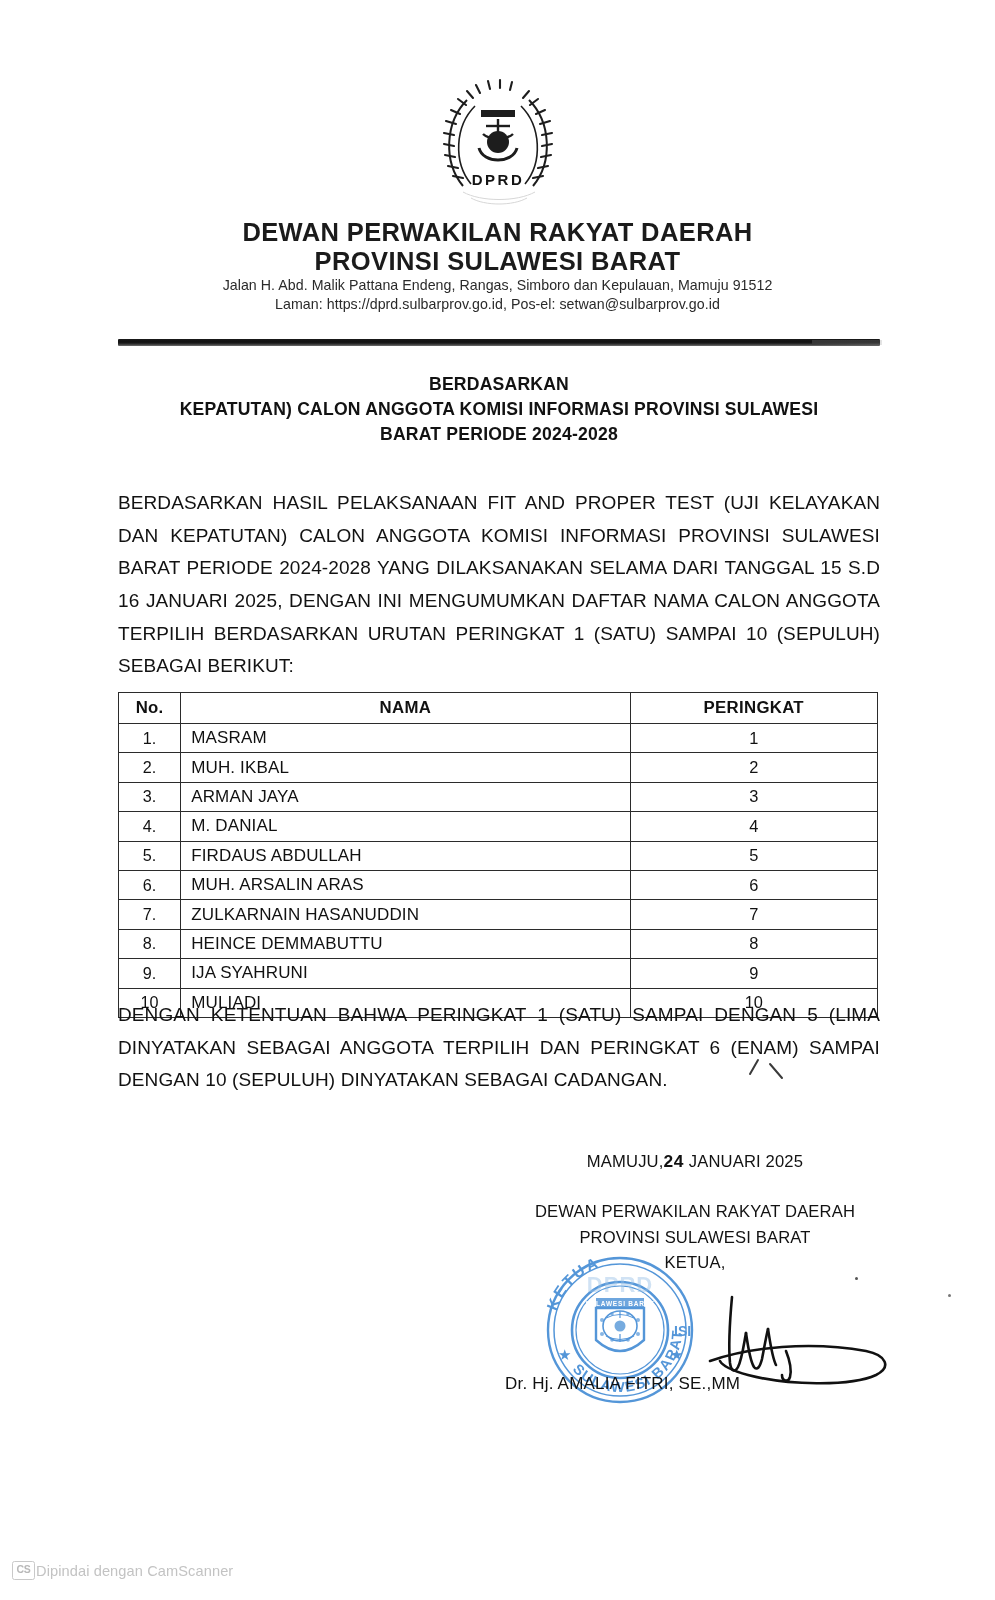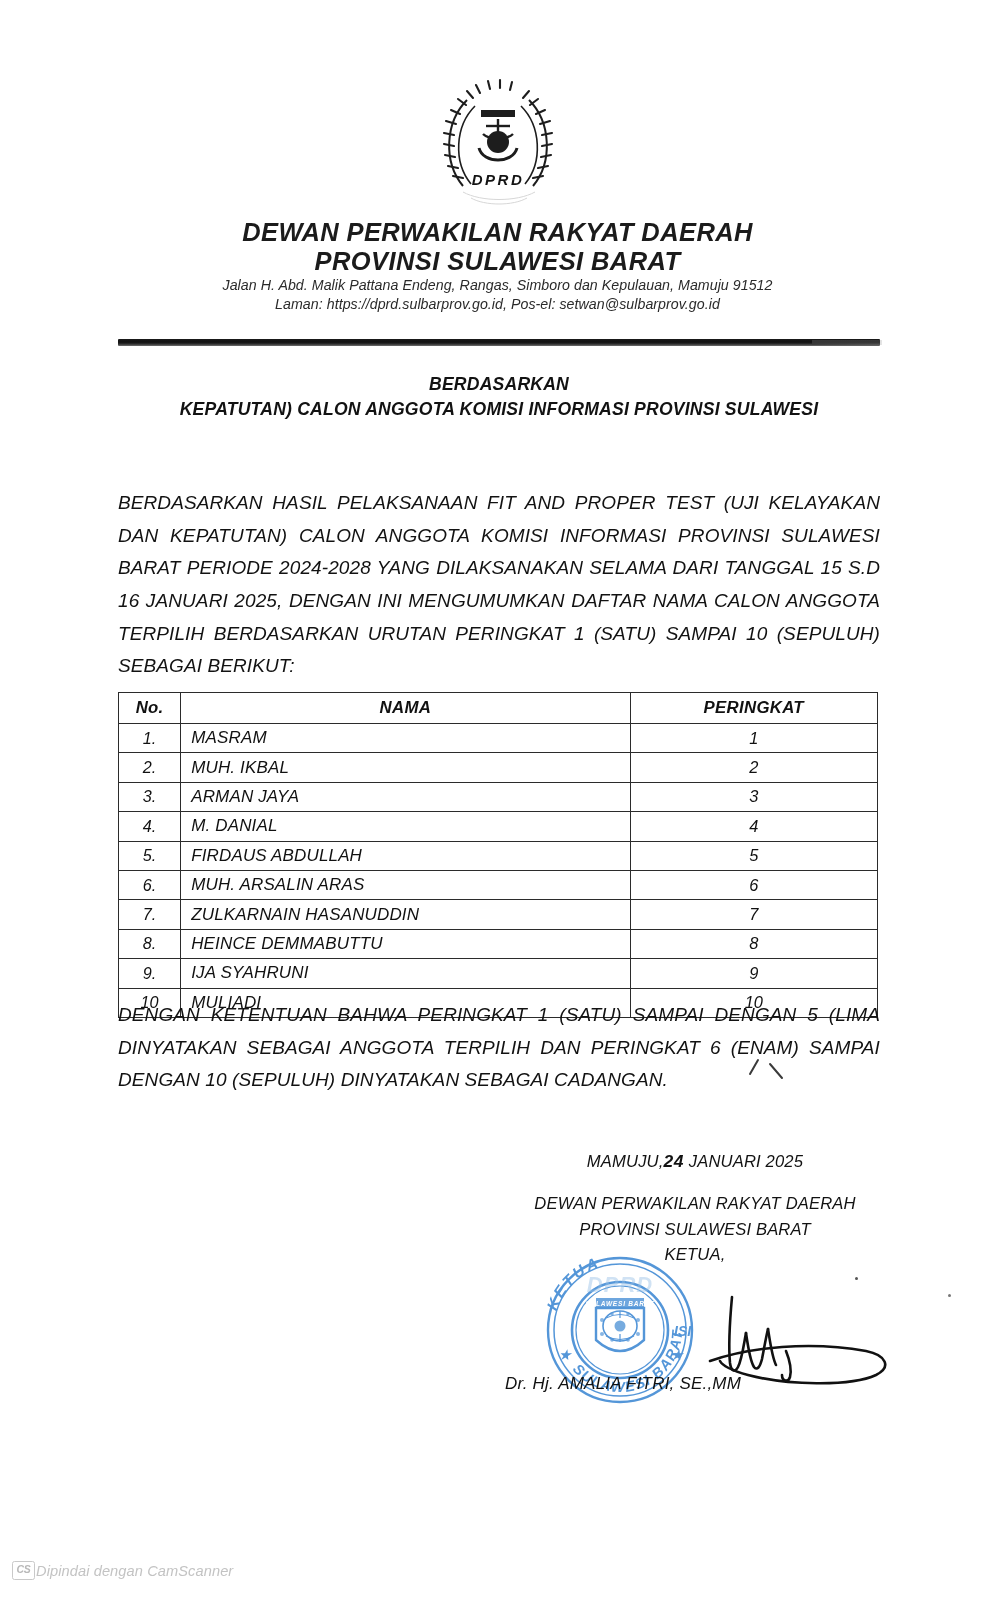--- a/index.html
+++ b/index.html
@@ -10,21 +10,20 @@
   body {
     font-family: "Liberation Sans", sans-serif;
     color: #111111;
   }
   #page {
     position: relative;
     width: 995px;
     height: 1600px;
     background: #ffffff;
     overflow: hidden;
-    font-style: italic;
   }
 
   
   .letterhead {
     position: absolute;
     top: 78px;
     left: 0;
     width: 995px;
     text-align: center;
   }
@@ -144,21 +143,21 @@
   .sig-block {
     position: absolute;
     left: 505px;
     top: 1148px;
     width: 380px;
     text-align: center;
     font-size: 16.6px;
     color: #121212;
     letter-spacing: 0.15px;
   }
-  .sig-date { line-height: 1.5; margin-bottom: 16px; }
+  .sig-date { line-height: 1.5; margin-bottom: 24px; }
   .sig-date .handwritten {
     font-weight: bold;
     font-size: 17.4px;
     letter-spacing: 0.6px;
   }
   .sig-org { line-height: 1.55; }
   .sig-role { line-height: 1.6; }
 
   .sig-name {
     position: absolute;
@@ -310,20 +309,21 @@
     <div class="org-line2">PROVINSI SULAWESI BARAT</div>
     <div class="addr">Jalan H. Abd. Malik Pattana Endeng, Rangas, Simboro dan Kepulauan, Mamuju 91512</div>
     <div class="addr">Laman: https://dprd.sulbarprov.go.id, Pos-el: setwan@sulbarprov.go.id</div>
   </div>
 
   <div class="rule"></div>
 
   <div class="announce">
     <span class="ttl-kicker">BERDASARKAN</span>
     <span class="ttl-line">KEPATUTAN) CALON ANGGOTA KOMISI INFORMASI PROVINSI SULAWESI</span>
+    <span class="ttl-line">BARAT PERIODE 2024-2028</span>
   </div>
 
   <div class="para" id="para-intro">BERDASARKAN HASIL PELAKSANAAN FIT AND PROPER TEST (UJI KELAYAKAN DAN KEPATUTAN) CALON ANGGOTA KOMISI INFORMASI PROVINSI SULAWESI BARAT PERIODE 2024-2028 YANG DILAKSANAKAN SELAMA DARI TANGGAL 15 S.D 16 JANUARI 2025, DENGAN INI MENGUMUMKAN DAFTAR NAMA CALON ANGGOTA TERPILIH BERDASARKAN URUTAN PERINGKAT 1 (SATU) SAMPAI 10 (SEPULUH) SEBAGAI BERIKUT:</div>
 
   <div class="tbl-wrap">
     <table class="result">
       <thead>
         <tr>
           <th class="col-no">No.</th>
           <th class="col-nama">NAMA</th>

